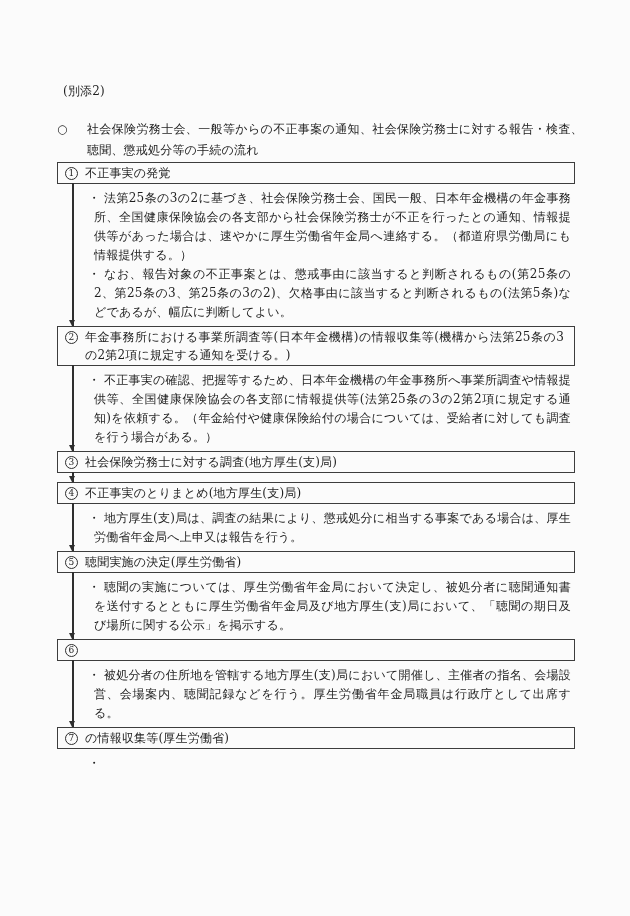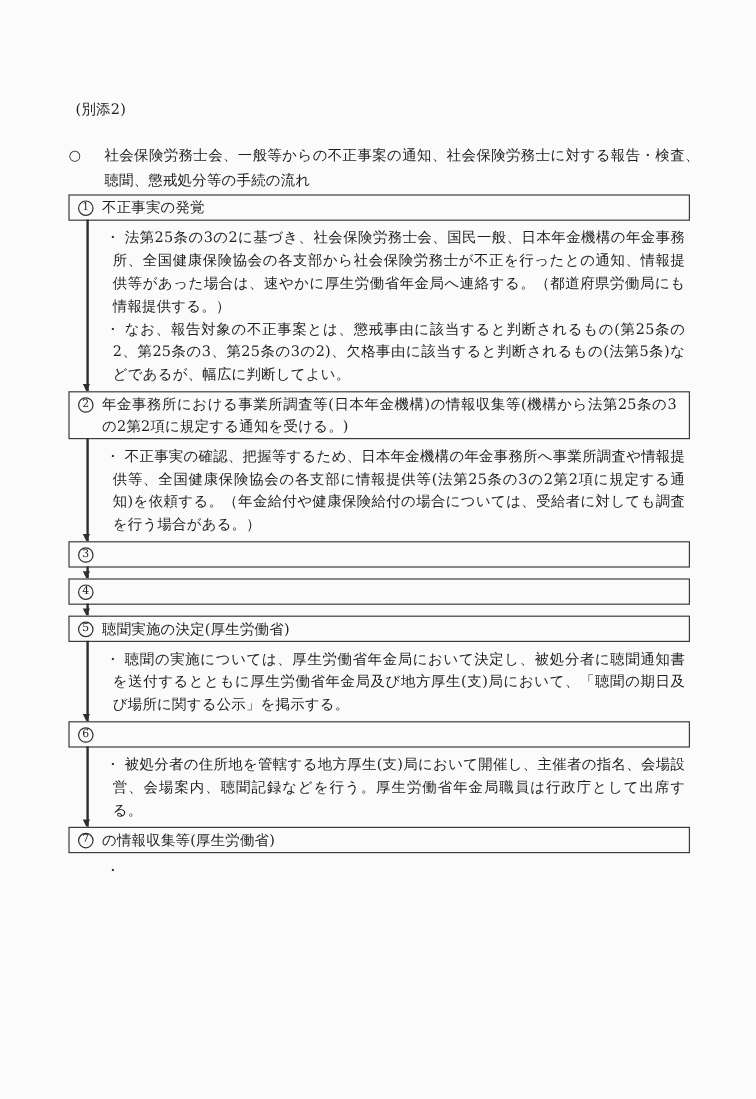--- a/index.html
+++ b/index.html
@@ -92,38 +92,40 @@
           <span class="arrow-head"></span>
         </div>
       <p class="bullet"><span class="bullet-marker">・</span><span>不正事実の確認、把握等するため、日本年金機構の年金事務所へ事業所調査や情報提供等、全国健康保険協会の各支部に情報提供等(法第25条の3の2第2項に規定する通知)を依頼する。（年金給付や健康保険給付の場合については、受給者に対しても調査を行う場合がある。）</span></p>
       <p class="bullet"><span class="bullet-marker">・</span></p>
     </div>
   </section>
 
   <section>
     <div class="step-box">
       <span class="num">3</span>
+      <span>社会保険労務士に対する調査(地方厚生(支)局)</span>
     </div>
     <div class="step-details">
       <div class="flow-arrow">
           <span class="arrow-head"></span>
         </div>
       <p class="bullet"><span class="bullet-marker">・</span></p>
     </div>
   </section>
 
   <section>
     <div class="step-box">
       <span class="num">4</span>
+      <span>不正事実のとりまとめ(地方厚生(支)局)</span>
     </div>
     <div class="step-details">
       <div class="flow-arrow">
           <span class="arrow-head"></span>
         </div>
-      <p class="bullet"><span class="bullet-marker">・</span></p>
+      <p class="bullet"><span class="bullet-marker">・</span><span>地方厚生(支)局は、調査の結果により、懲戒処分に相当する事案である場合は、厚生労働省年金局へ上申又は報告を行う。</span></p>
     </div>
   </section>
 
   <section>
     <div class="step-box">
       <span class="num">5</span>
       <span>聴聞実施の決定(厚生労働省)</span>
     </div>
     <div class="step-details">
       <div class="flow-arrow">

